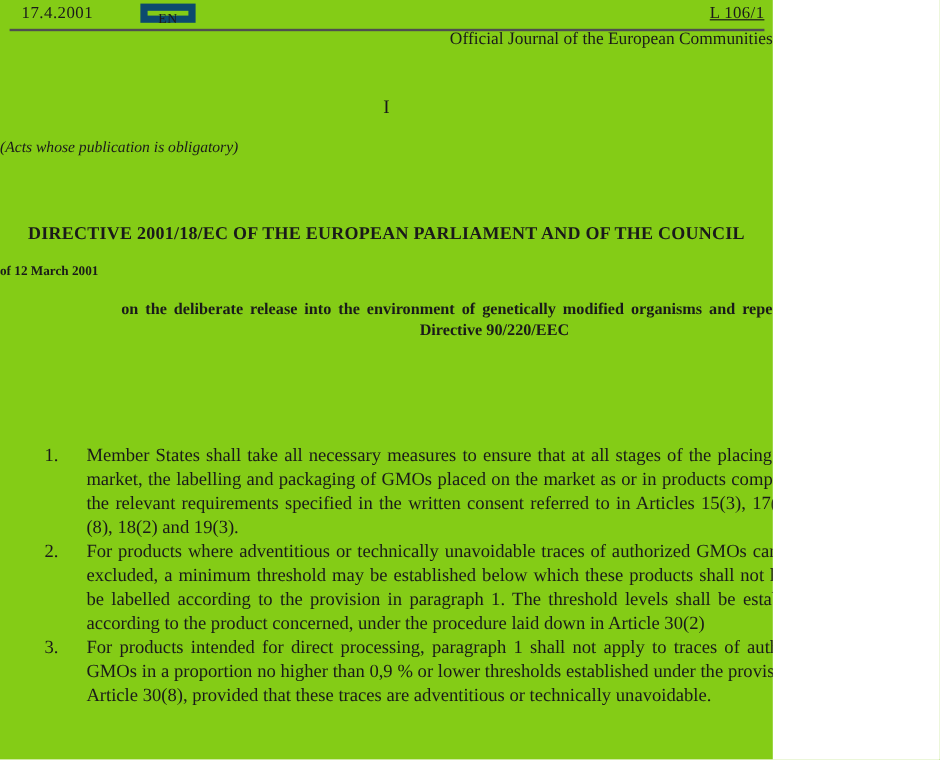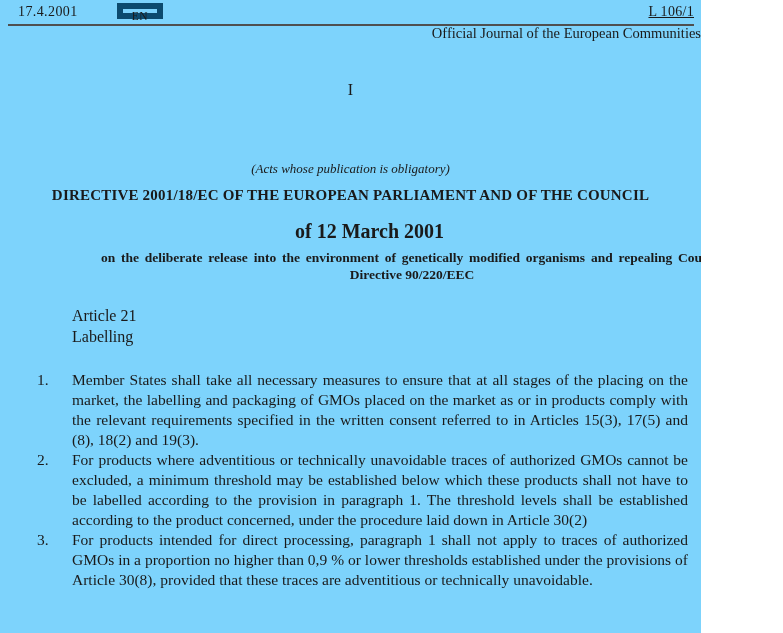--- a/index.html
+++ b/index.html
@@ -1,21 +1,21 @@
 <!DOCTYPE html>
 <html><head>
 <meta charset="utf-8">
 <style>
   * { margin: 0; padding: 0; box-sizing: border-box; }
   html, body { background: #ffffff; }
   .page {
     position: relative;
-    width: 701px;
+    width: 644px;
     height: 633px;
-    background: #7dd3fc;
+    background: #84cc16;
     font-family: "Liberation Serif", serif;
     color: #1a1a1a;
     overflow: hidden;
   }
 
   
   .hdr-date {
     position: absolute; left: 18px; top: 4px;
     font-size: 14px; letter-spacing: 0.4px;
   }
@@ -39,32 +39,32 @@
     height: 2px; background: #4f4f4f;
   }
 
   
   .numeral {
     position: absolute; left: 0; right: 0; top: 81px;
     text-align: center; font-size: 16px;
   }
   .acts-note {
     position: absolute; left: 0; right: 0; top: 115px;
-    text-align: center; font-style: italic; font-size: 13px; margin-top: 46px;
+    text-align: left; font-style: italic; font-size: 13px;
   }
 
   
   .dir-title {
     position: absolute; left: 0; right: 0; top: 187px;
     text-align: center; font-weight: bold; font-size: 15px;
     letter-spacing: 0.2px;
   }
   .dir-date {
     position: absolute; left: 0; right: 0; top: 220px;
-    text-align: center; font-weight: bold; font-size: 20px; padding-left: 38px;
+    font-weight: bold; font-size: 11px;
   }
   .dir-subject {
     position: absolute; left: 81px; top: 249px;
     width: 622px;
     font-weight: bold; font-size: 13.5px; line-height: 17px;
     text-align: justify; text-align-last: center; margin-left: 20px;
   }
 
   
   .article-head {
@@ -93,24 +93,20 @@
   <span class="hdr-ref">L 106/1</span>
   <div class="rule"></div>
 
   <div class="numeral">I</div>
   <div class="acts-note">(Acts whose publication is obligatory)</div>
 
   <div class="dir-title">DIRECTIVE 2001/18/EC OF THE EUROPEAN PARLIAMENT AND OF THE COUNCIL</div>
   <div class="dir-date">of 12 March 2001</div>
   <div class="dir-subject">on the deliberate release into the environment of genetically modified organisms and repealing Council Directive 90/220/EEC</div>
 
-  <div class="article-head">
-    <div>Article 21</div>
-    <div>Labelling</div>
-  </div>
 
   <div class="paras">
     <div class="para">
       <span class="para-num">1.</span>
       <div class="para-text">Member States shall take all necessary measures to ensure that at all stages of the placing on the market, the labelling and packaging of GMOs placed on the market as or in products comply with the relevant requirements specified in the written consent referred to in Articles 15(3), 17(5) and (8), 18(2) and 19(3).</div>
     </div>
     <div class="para">
       <span class="para-num">2.</span>
       <div class="para-text">For products where adventitious or technically unavoidable traces of authorized GMOs cannot be excluded, a minimum threshold may be established below which these products shall not have to be labelled according to the provision in paragraph 1. The threshold levels shall be established according to the product concerned, under the procedure laid down in Article 30(2)</div>
     </div>

